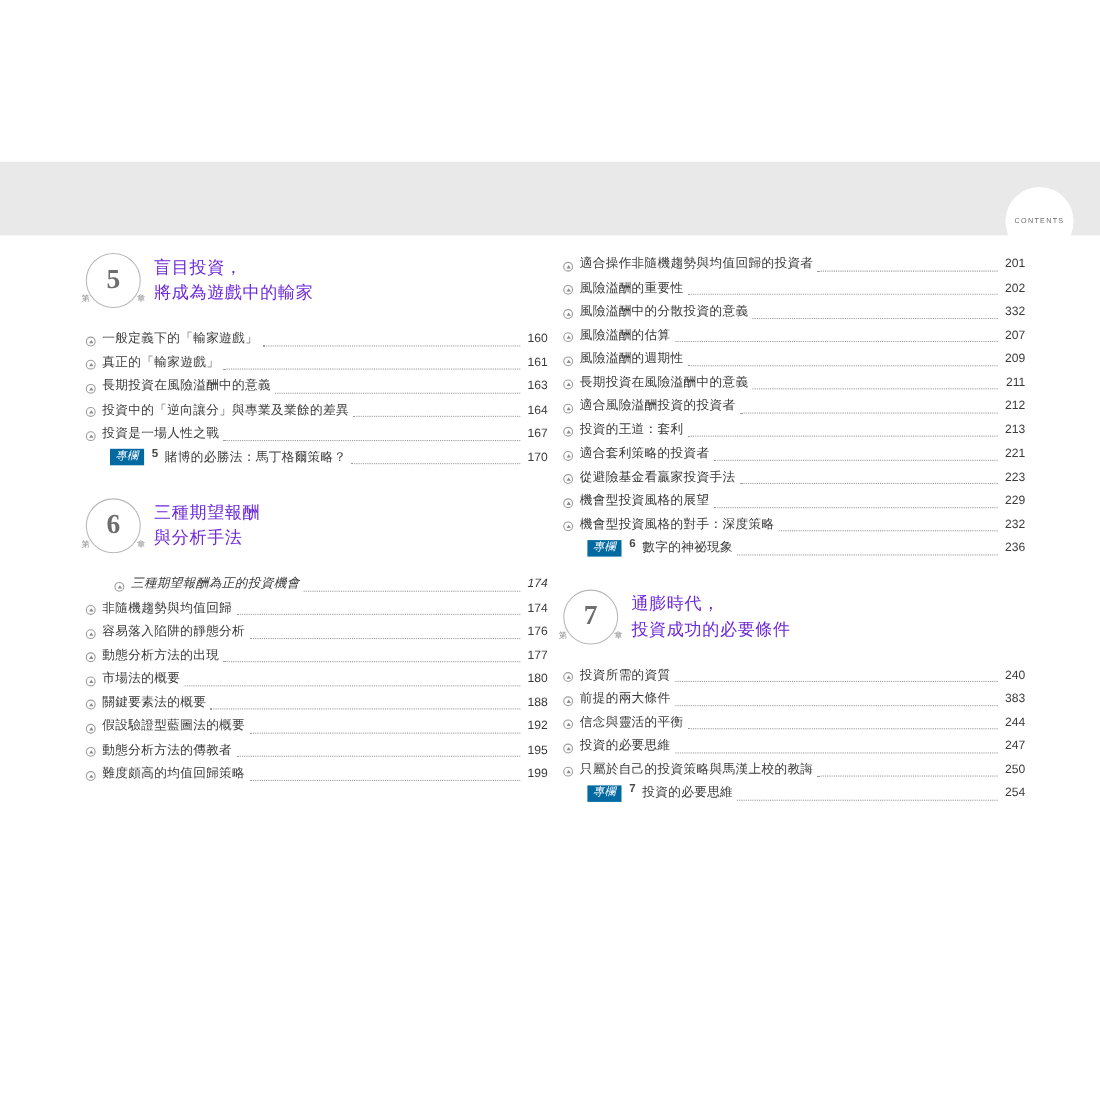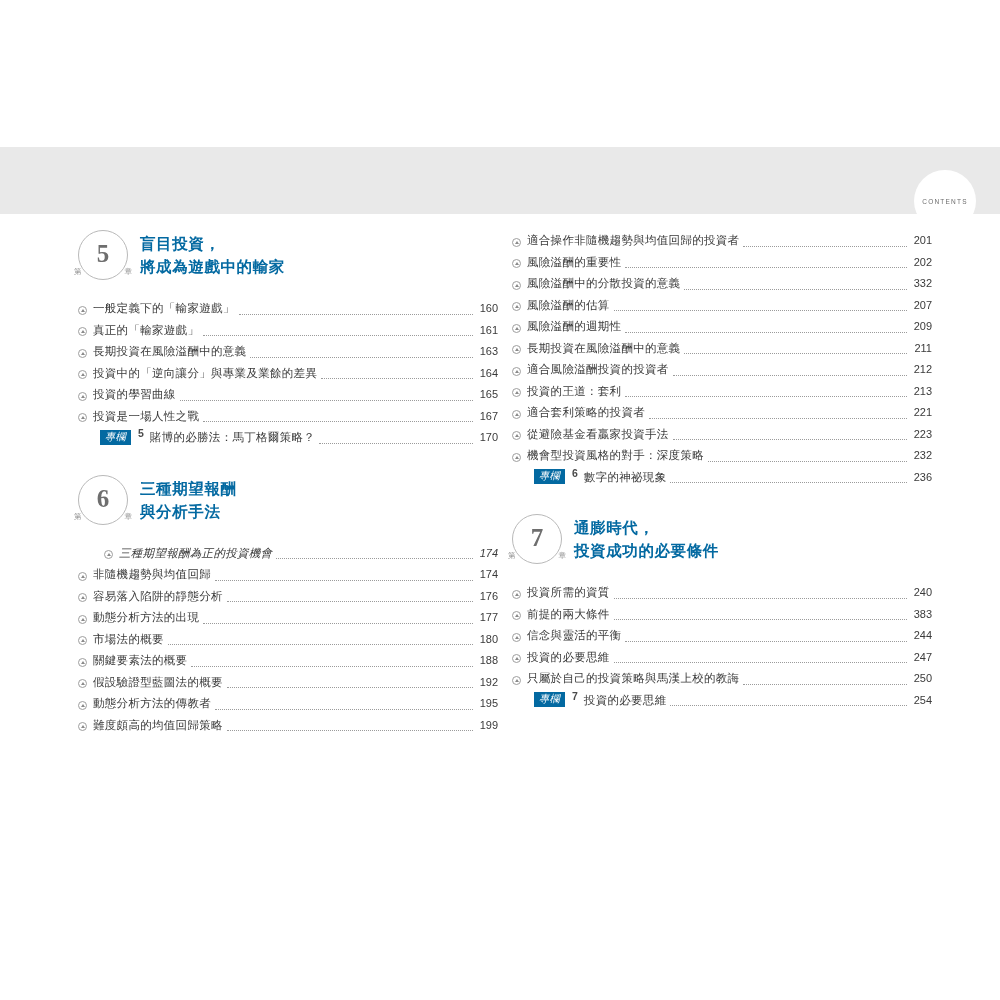--- a/index.html
+++ b/index.html
@@ -95,22 +95,22 @@
     right: -5px;
     bottom: 2px;
     font-size: 7.5px;
     color: #8c8c8c;
   }
   .chapter-title {
     position: absolute;
     left: 62px;
     top: 2px;
     font-size: 15.5px;
-    font-weight: bold;
-    color: #0369a1;
+    font-weight: normal;
+    color: #6d28d9;
     line-height: 1.5;
     letter-spacing: 0.6px;
   }
   .chapter-title .l2 { display: block; }
 
   
   ul.entries {
     list-style: none;
     margin: 0 0 26px 0;
     padding: 0;
@@ -233,26 +233,20 @@
         <span class="pg">163</span>
       </li>
       <li>
         <span class="bullet"></span>
         <span class="etitle">投資中的「逆向讓分」與專業及業餘的差異</span>
         <span class="dots"></span>
         <span class="pg">164</span>
       </li>
       <li>
         <span class="bullet"></span>
-        <span class="etitle">投資的學習曲線</span>
-        <span class="dots"></span>
-        <span class="pg">165</span>
-      </li>
-      <li>
-        <span class="bullet"></span>
         <span class="etitle">投資是一場人性之戰</span>
         <span class="dots"></span>
         <span class="pg">167</span>
       </li>
       <li class="box-entry">
         <span class="tag">專欄</span>
         <span class="tagnum">5</span>
         <span class="etitle">賭博的必勝法：馬丁格爾策略？</span>
         <span class="dots"></span>
         <span class="pg">170</span>
@@ -388,20 +382,26 @@
         <span class="pg">221</span>
       </li>
       <li>
         <span class="bullet"></span>
         <span class="etitle">從避險基金看贏家投資手法</span>
         <span class="dots"></span>
         <span class="pg">223</span>
       </li>
       <li>
         <span class="bullet"></span>
+        <span class="etitle">機會型投資風格的展望</span>
+        <span class="dots"></span>
+        <span class="pg">229</span>
+      </li>
+      <li>
+        <span class="bullet"></span>
         <span class="etitle">機會型投資風格的對手：深度策略</span>
         <span class="dots"></span>
         <span class="pg">232</span>
       </li>
       <li class="box-entry">
         <span class="tag">專欄</span>
         <span class="tagnum">6</span>
         <span class="etitle">數字的神祕現象</span>
         <span class="dots"></span>
         <span class="pg">236</span>

